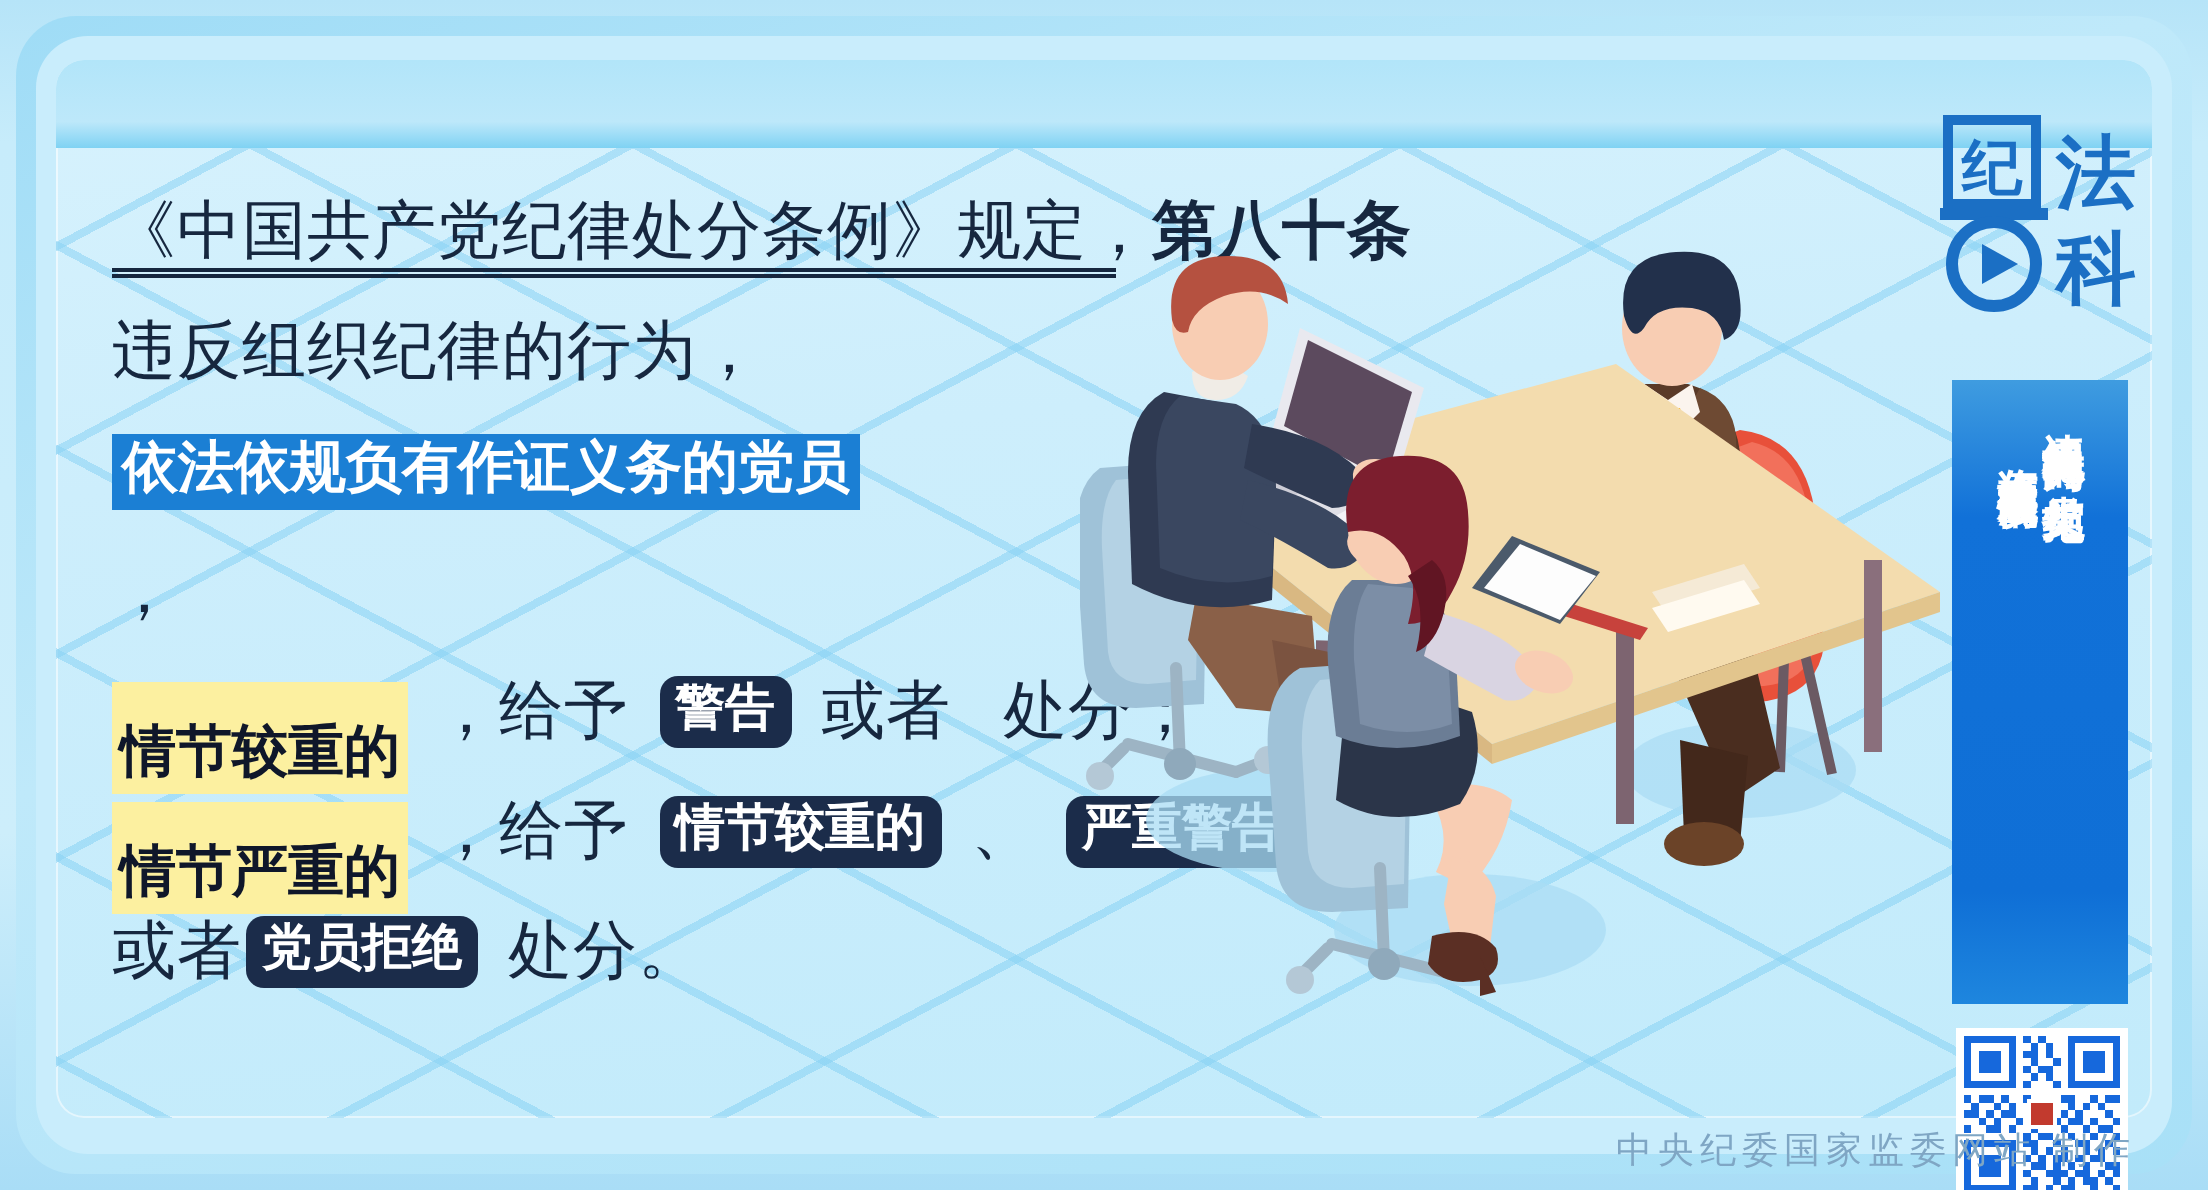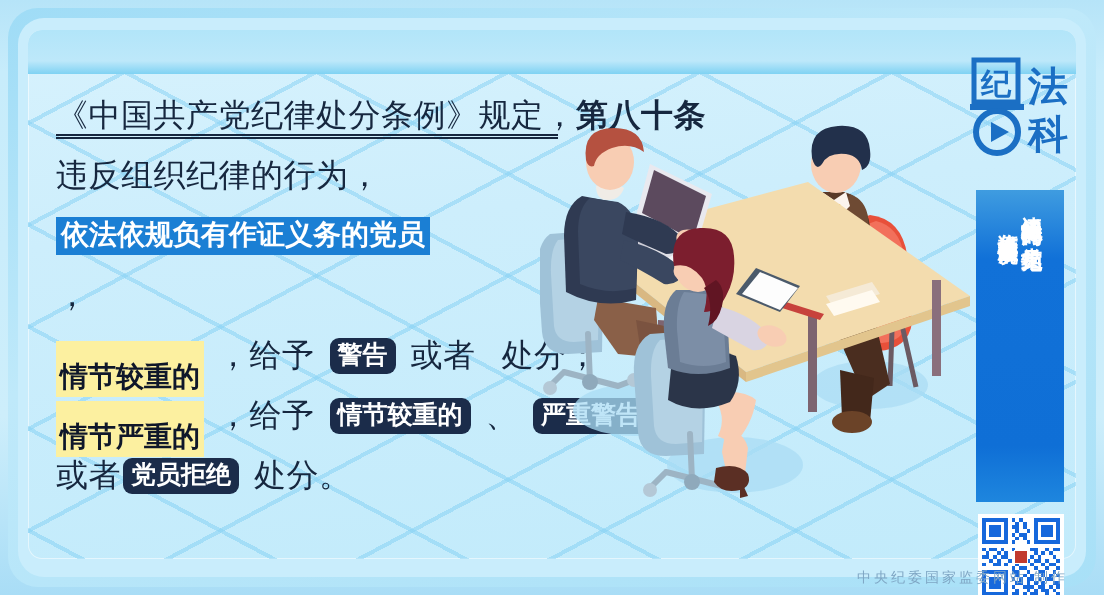--- a/index.html
+++ b/index.html
@@ -103,21 +103,21 @@
   .vtext.col2 { font-size:20px; padding-top:18px; }
   .qr {
     position:absolute; left:16px; top:474px; width:86px; height:86px;
     background:#ffffff; padding:4px;
   }
   .qr svg { display:block; }
 
   
   #footer {
     position:absolute; right:36px; bottom:8px;
-    font-size:14px; color:#7fa6c4; letter-spacing:3px;
+    font-size:18px; color:#7fa6c4; letter-spacing:3px;
     font-family:"Liberation Sans", sans-serif;
   }
 
   
   #illus { position:absolute; left:540px; top:120px; width:430px; height:400px; }
 </style>
 </head>
 <body>
 
 <div id="stage">

